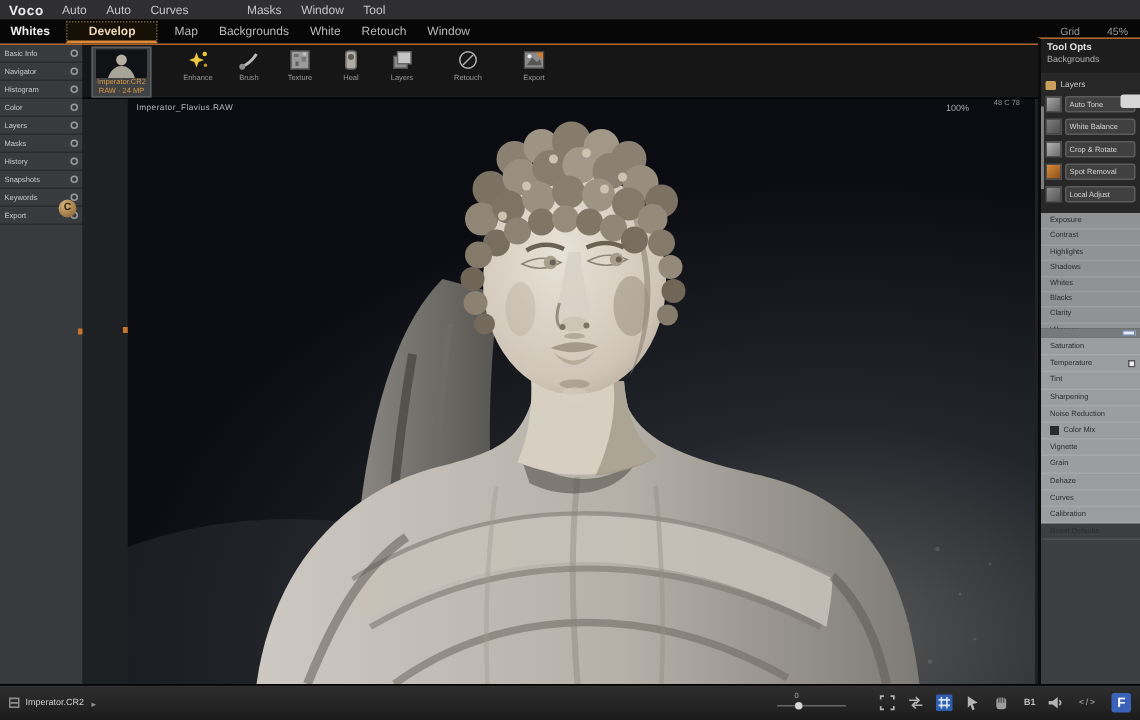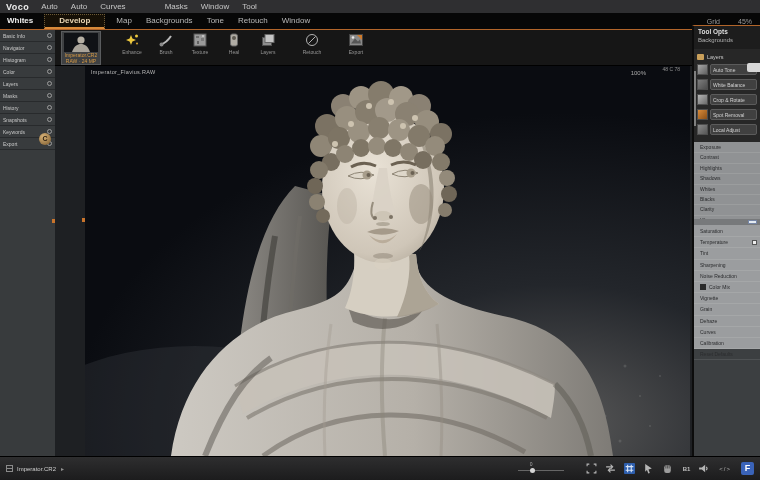--- a/index.html
+++ b/index.html
@@ -117,21 +117,21 @@
     <span class="menu-item gap">Masks</span>
     <span class="menu-item">Window</span>
     <span class="menu-item">Tool</span>
   </div>
 
   <div class="tabbar">
     <span class="tab first">Whites</span>
     <span class="tab active">Develop</span>
     <span class="tab">Map</span>
     <span class="tab">Backgrounds</span>
-    <span class="tab">Tone</span>
+    <span class="tab">White</span>
     <span class="tab">Retouch</span>
     <span class="tab">Window</span>
   </div>
   <div class="tabbar-right">
     <span class="grid">Grid</span>
     <span class="pct">45%</span>
   </div>
 
   <div class="sidebar">
     <div class="side-row">

